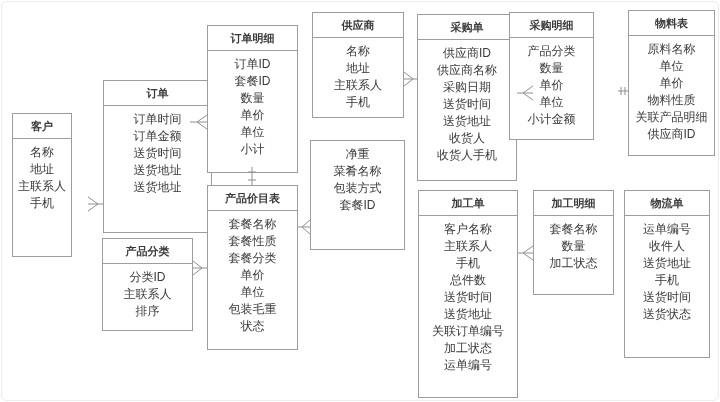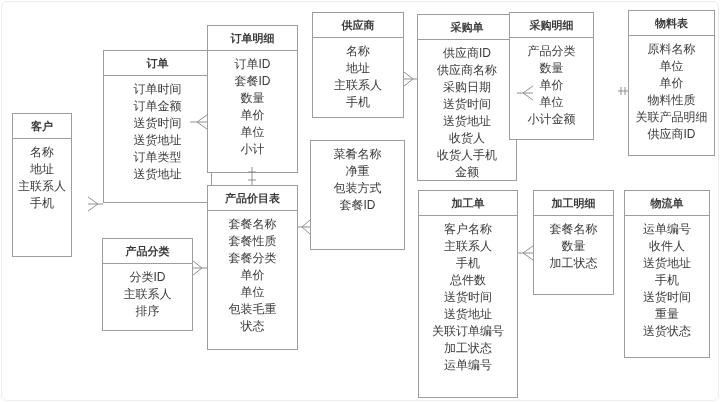--- a/index.html
+++ b/index.html
@@ -32,21 +32,21 @@
     text-align:center;
   }
   .field{
     font-size:12px;
     line-height:17px;
     white-space:nowrap;
   }
   .rel{position:absolute;}
   
   #box-customer{left:12px;top:113px;width:60px;height:144px}
-  #box-order{left:103px;top:50px;width:109px;height:153px}
+  #box-order{left:103px;top:80px;width:109px;height:153px}
   #box-order-detail{left:207px;top:25px;width:91px;height:148px}
   #box-category{left:102px;top:238px;width:91px;height:93px}
   #box-price-list{left:207px;top:185px;width:91px;height:165px}
   #box-supplier{left:312px;top:12px;width:92px;height:106px}
   #box-price-detail{left:310px;top:140px;width:95px;height:110px}
   #box-purchase{left:417px;top:14px;width:100px;height:167px}
   #box-purchase-detail{left:509px;top:12px;width:85px;height:128px}
   #box-material{left:628px;top:10px;width:87px;height:146px}
   #box-processing{left:418px;top:190px;width:100px;height:208px}
   #box-processing-detail{left:533px;top:190px;width:81px;height:105px}
@@ -77,21 +77,20 @@
     </div>
 </div>
 
 <div class="entity" id="box-order">
   <div class="entity-title">订单</div>
   <div class="entity-fields">
       <div class="field">订单时间</div>
       <div class="field">订单金额</div>
       <div class="field">送货时间</div>
       <div class="field">送货地址</div>
-      <div class="field">订单类型</div>
       <div class="field">送货地址</div>
     </div>
 </div>
 
 <div class="entity" id="box-order-detail">
   <div class="entity-title">订单明细</div>
   <div class="entity-fields">
       <div class="field">订单ID</div>
       <div class="field">套餐ID</div>
       <div class="field">数量</div>
@@ -128,38 +127,37 @@
   <div class="entity-fields">
       <div class="field">名称</div>
       <div class="field">地址</div>
       <div class="field">主联系人</div>
       <div class="field">手机</div>
     </div>
 </div>
 
 <div class="entity" id="box-price-detail">
   <div class="entity-fields">
+      <div class="field">净重</div>
       <div class="field">菜肴名称</div>
-      <div class="field">净重</div>
       <div class="field">包装方式</div>
       <div class="field">套餐ID</div>
     </div>
 </div>
 
 <div class="entity" id="box-purchase">
   <div class="entity-title">采购单</div>
   <div class="entity-fields">
       <div class="field">供应商ID</div>
       <div class="field">供应商名称</div>
       <div class="field">采购日期</div>
       <div class="field">送货时间</div>
       <div class="field">送货地址</div>
       <div class="field">收货人</div>
       <div class="field">收货人手机</div>
-      <div class="field">金额</div>
     </div>
 </div>
 
 <div class="entity" id="box-purchase-detail">
   <div class="entity-title">采购明细</div>
   <div class="entity-fields">
       <div class="field">产品分类</div>
       <div class="field">数量</div>
       <div class="field">单价</div>
       <div class="field">单位</div>
@@ -204,21 +202,20 @@
 </div>
 
 <div class="entity" id="box-logistics">
   <div class="entity-title">物流单</div>
   <div class="entity-fields">
       <div class="field">运单编号</div>
       <div class="field">收件人</div>
       <div class="field">送货地址</div>
       <div class="field">手机</div>
       <div class="field">送货时间</div>
-      <div class="field">重量</div>
       <div class="field">送货状态</div>
     </div>
 </div>
 
 <svg class="rel" id="rel-customer-order" width="15" height="16">
   <g stroke="#8f8f8f" stroke-width="1" fill="none">
     <line x1="10" y1="8" x2="15" y2="8"></line>
     <line x1="10" y1="8" x2="0" y2="1"></line>
     <line x1="10" y1="8" x2="0" y2="8"></line>
     <line x1="10" y1="8" x2="0" y2="15"></line>

